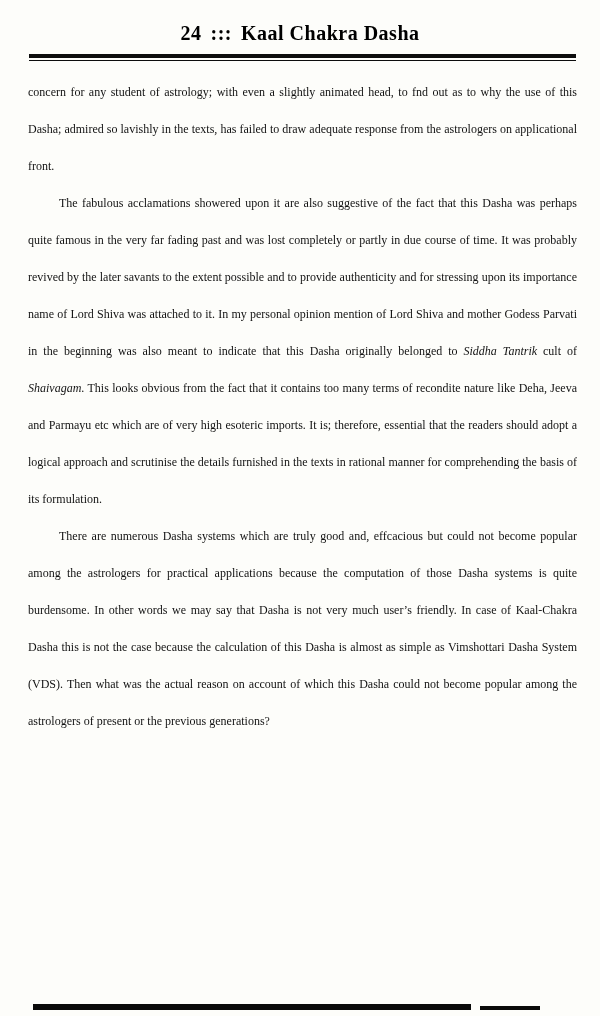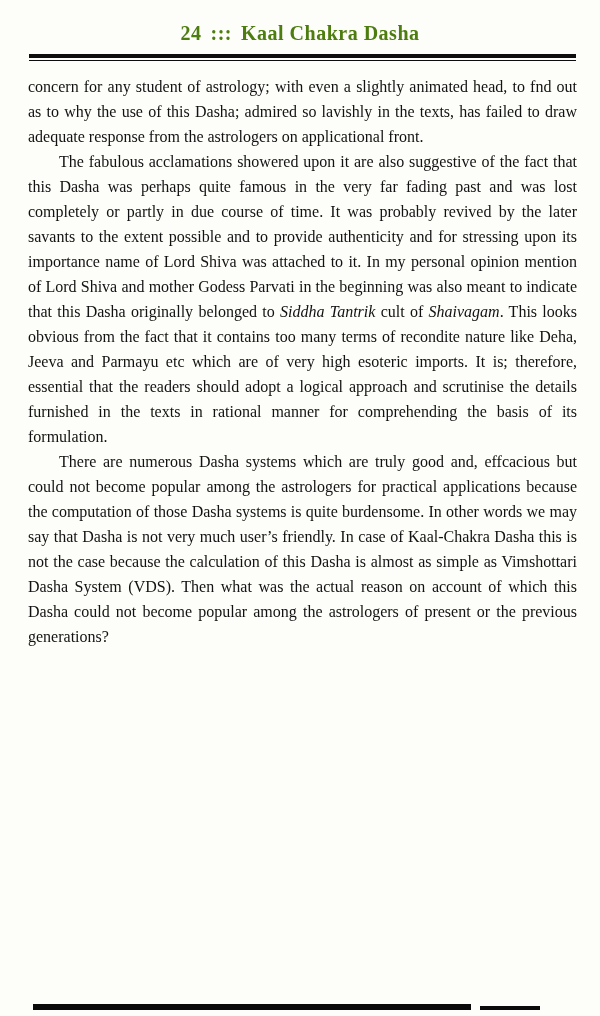--- a/index.html
+++ b/index.html
@@ -16,34 +16,34 @@
     overflow: hidden;
     font-family: "Liberation Serif", "DejaVu Serif", serif;
     color: #101010;
   }
   .header {
     margin-top: 22px;
     text-align: center;
     font-weight: bold;
     font-size: 20px;
     letter-spacing: 0.5px;
-    color: #4d7c0f;
+    color: #000000;
   }
   .header .pgnum { margin-right: 9px; }
   .header .sep   { margin-right: 9px; font-weight: bold; }
   .header-rule {
     margin: 9px 24px 0 29px;
     height: 2px;
     border-top: 4px solid #0d0d0d;
     border-bottom: 1px solid #0d0d0d;
   }
   .page-body {
     margin: 13px 23px 0 28px;
-    font-size: 16px;
-    line-height: 25px;
+    font-size: 12px;
+    line-height: 37px;
     text-align: justify;
     color: #121212;
   }
   .page-body p {
     margin: 0;
     padding: 0;
   }
   .page-body p.indent {
     text-indent: 31px;
   }

